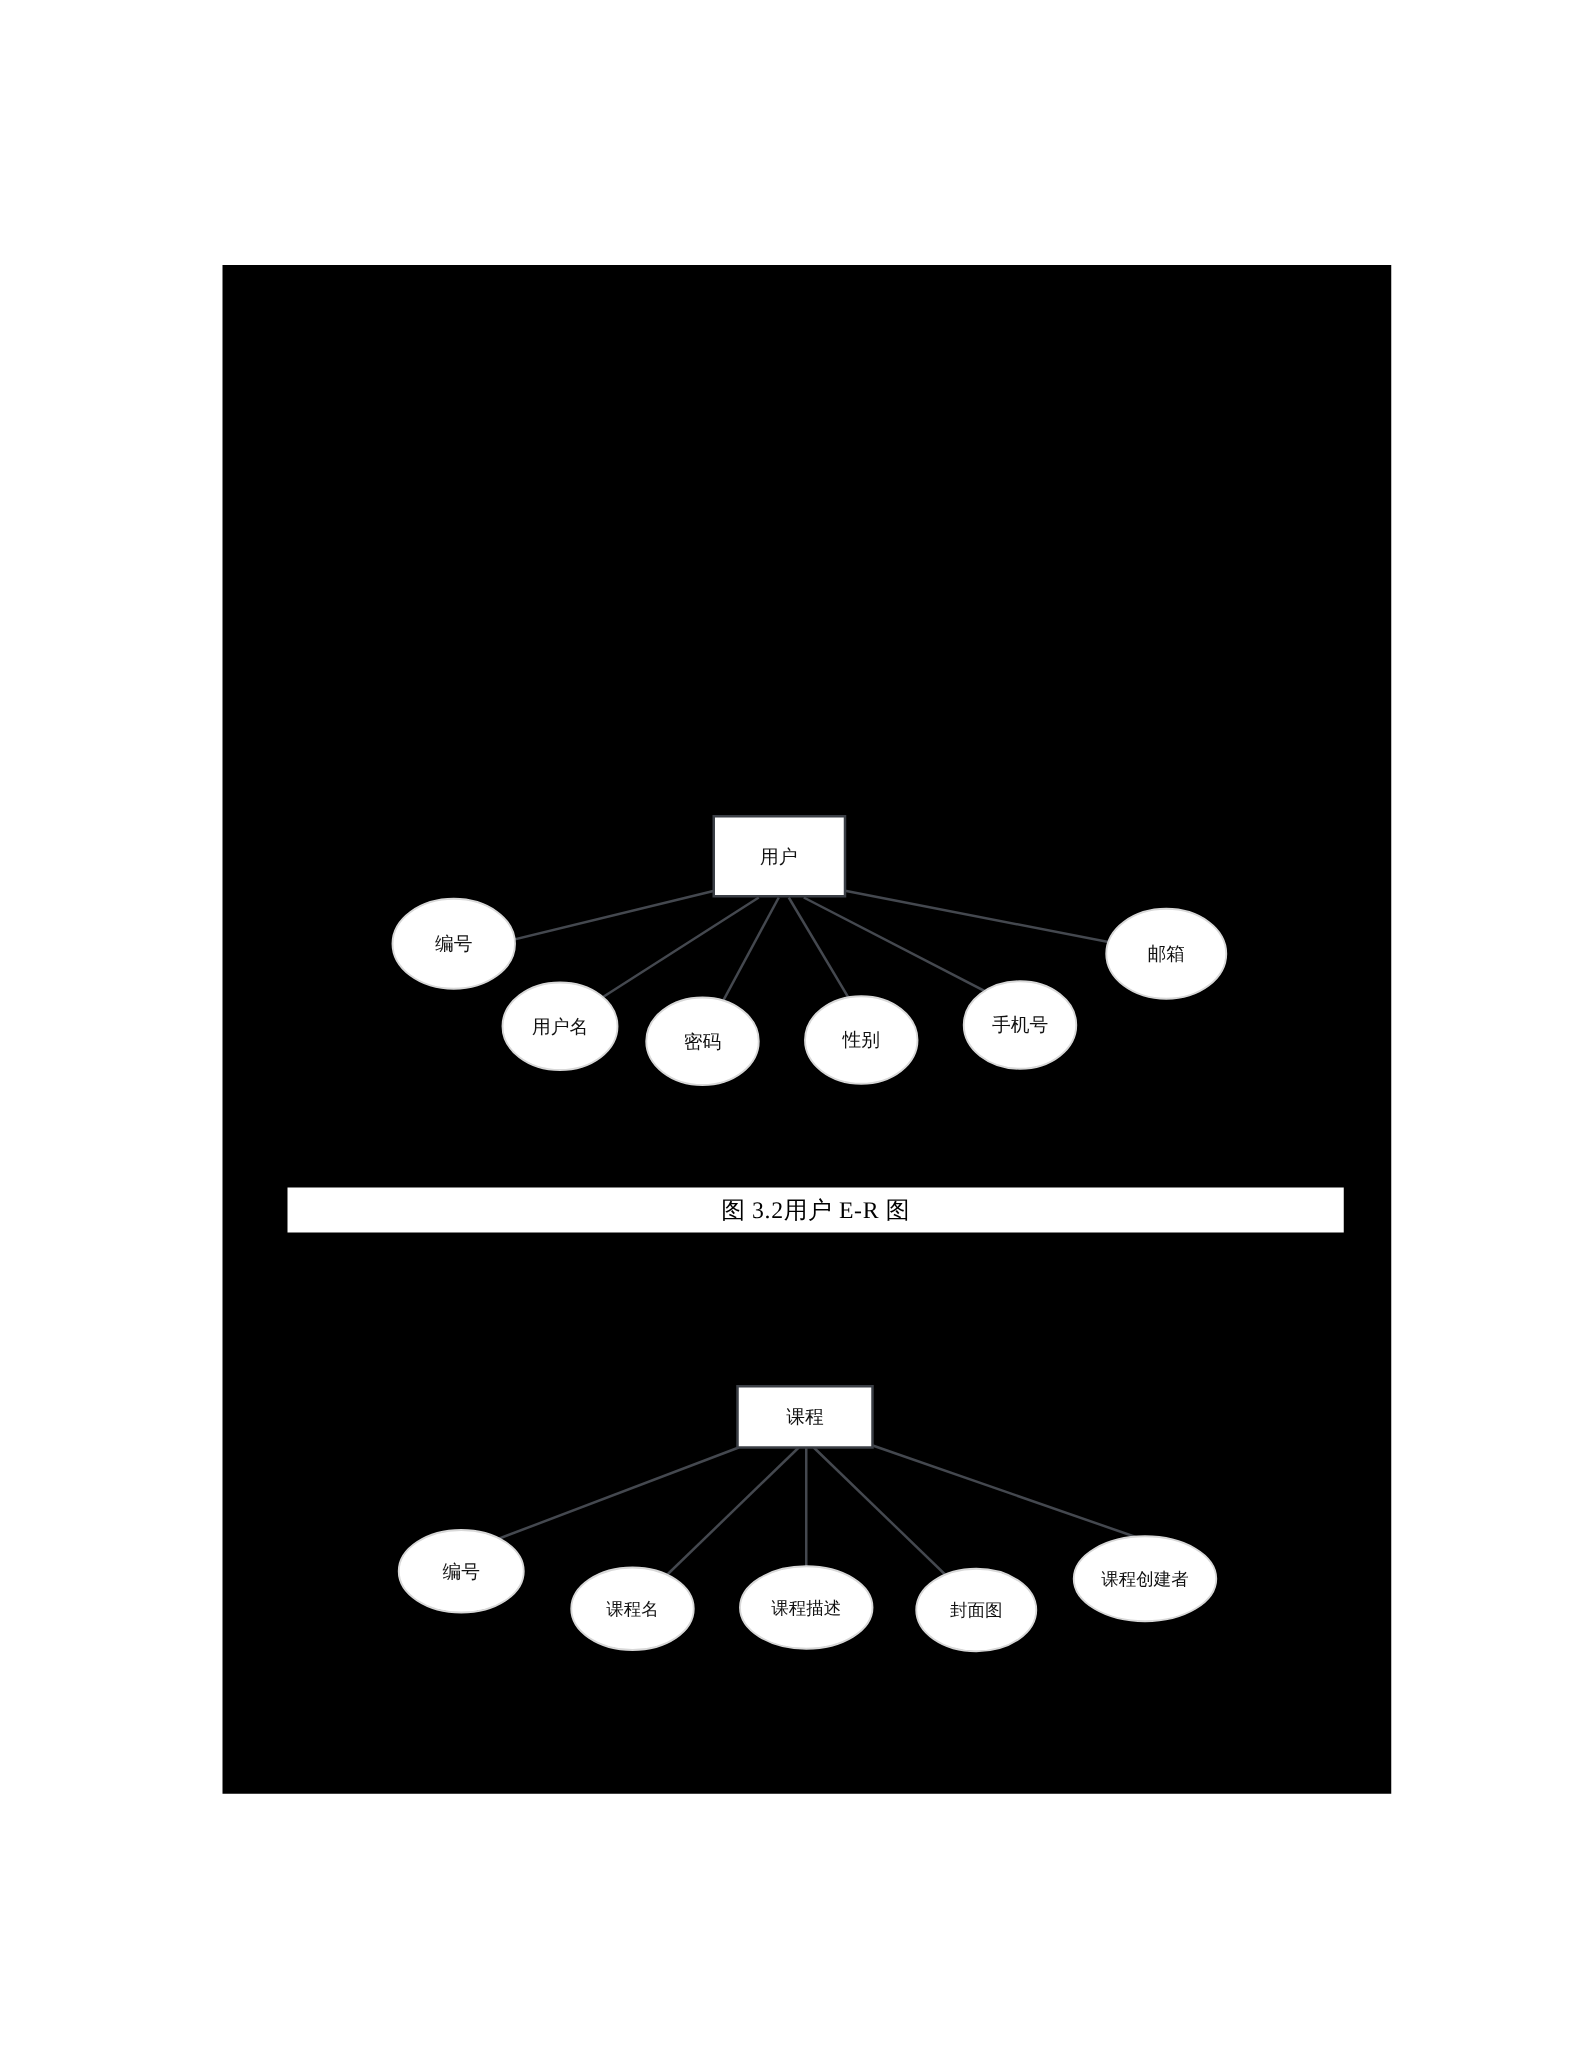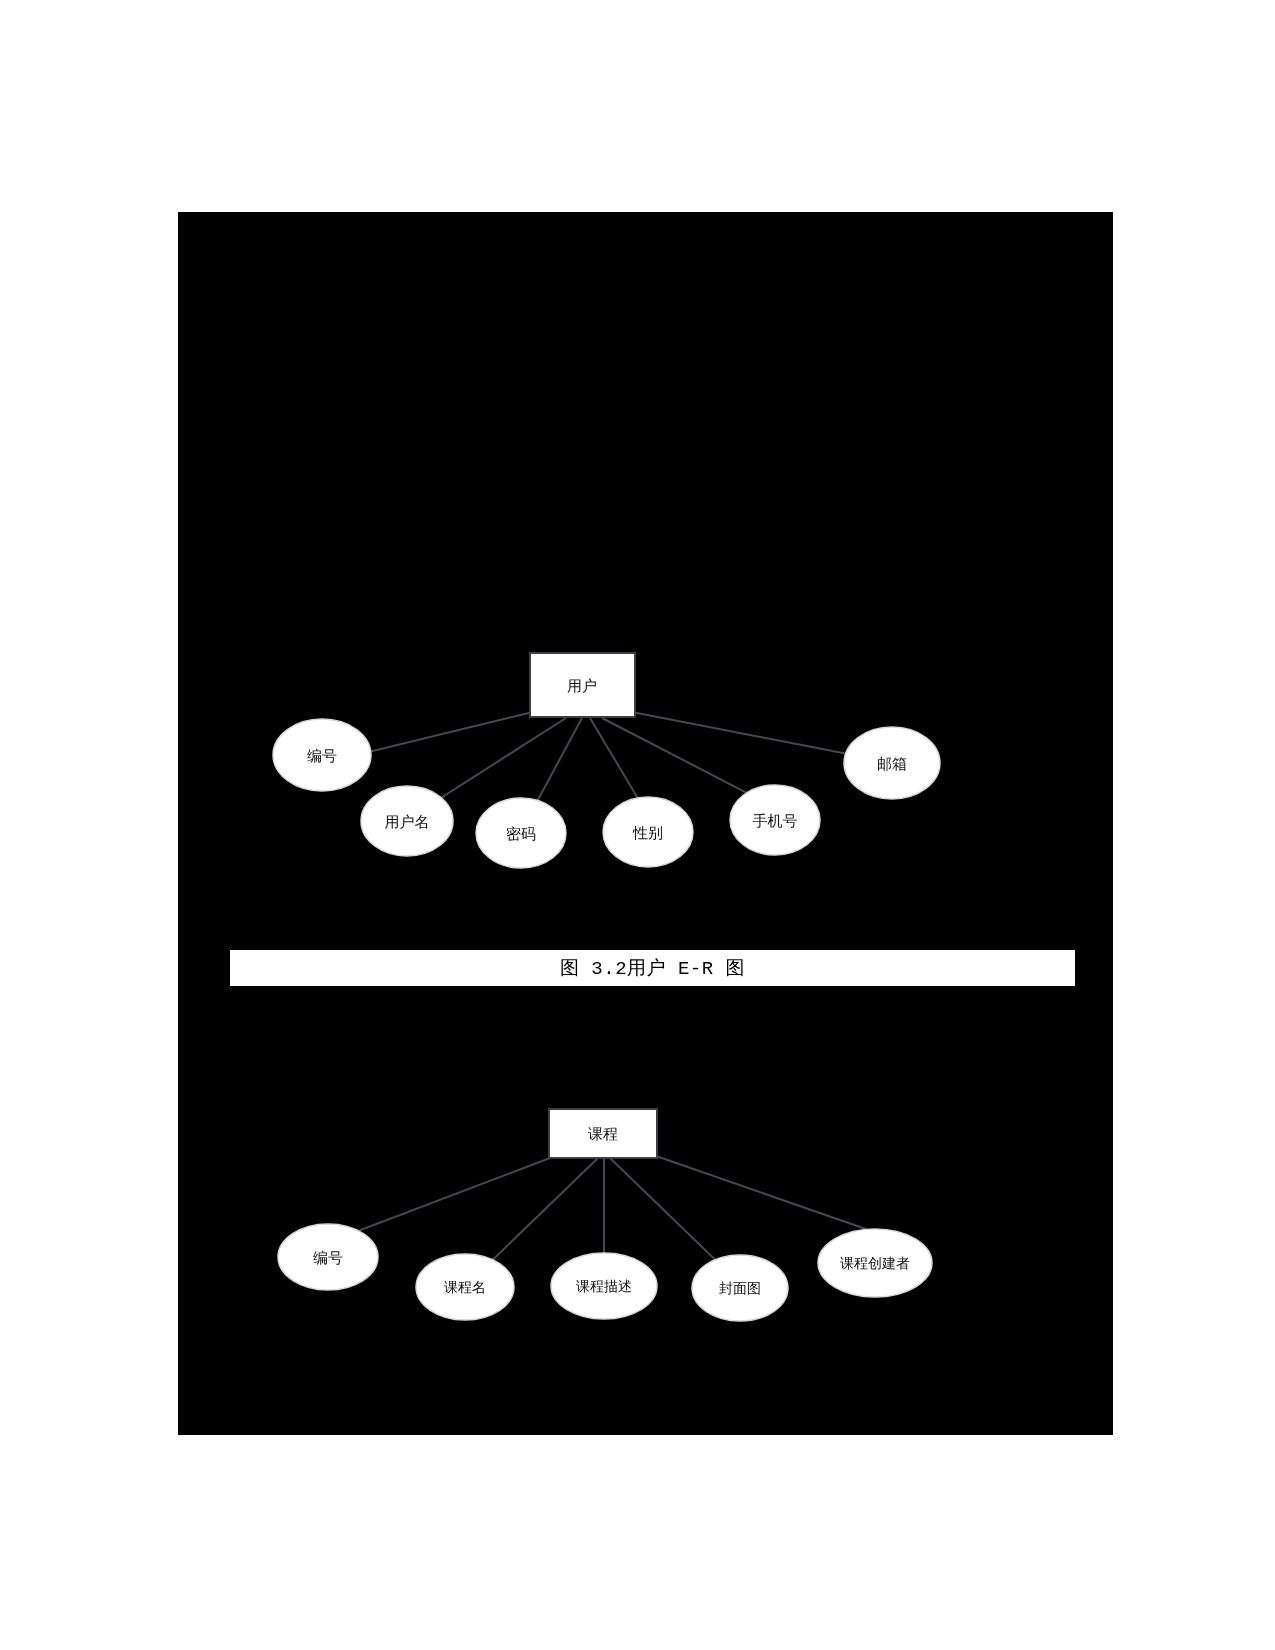--- a/index.html
+++ b/index.html
@@ -40,30 +40,31 @@
     left: 230px;
     top: 950px;
     width: 845px;
     height: 36px;
     background: #ffffff;
     display: flex;
     align-items: center;
     justify-content: center;
   }
   .caption-text {
-    font-family: Liberation Mono, monospace;
+    font-family: Liberation Serif, serif;
     font-size: 19px;
     color: #000000;
     letter-spacing: 0.5px;
     white-space: nowrap;
   }
 
   
   .er-canvas {
     position: absolute;
+    padding-left: 41px;
   }
   .er-canvas svg {
     display: block;
     overflow: visible;
   }
 
   
   .entity-rect {
     fill: #ffffff;
     stroke: #3b3f46;

